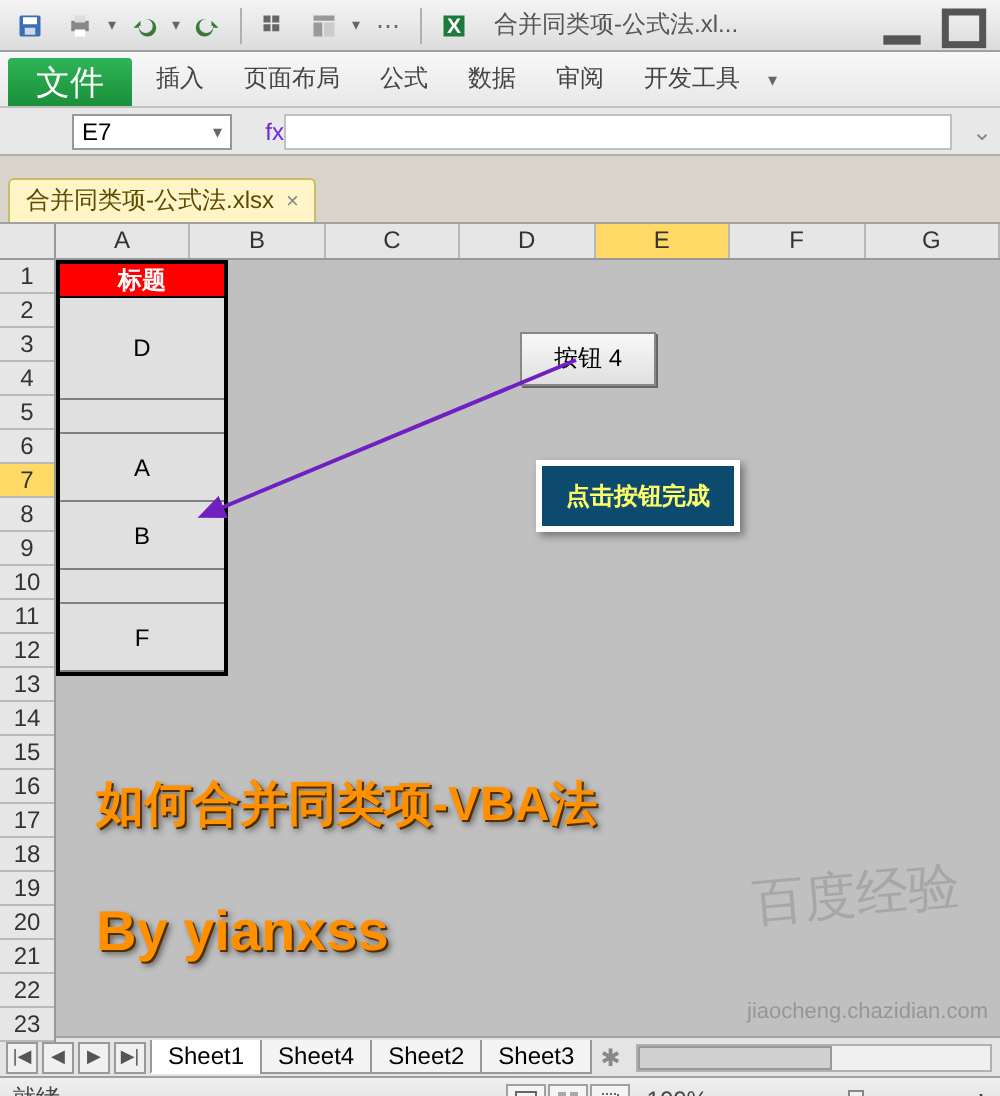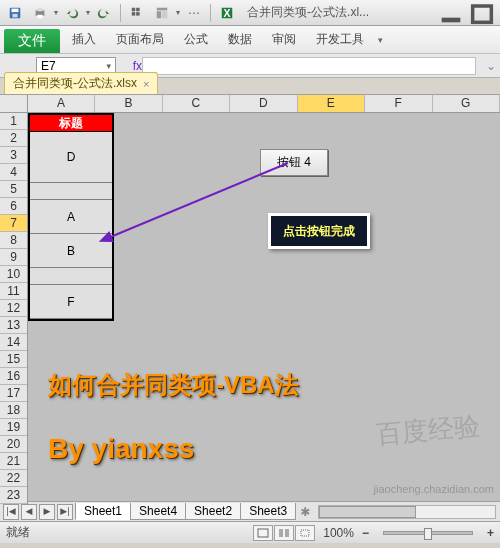--- a/index.html
+++ b/index.html
@@ -4,48 +4,48 @@
 <style>
 *{box-sizing:border-box;margin:0;padding:0;font-family:"Microsoft YaHei",SimSun,Arial,sans-serif;font-size:12px;}
 body{width:500px;height:548px;background:#d4d0c8;overflow:hidden;}
 .titlebar{height:26px;background:linear-gradient(#f4f4f4,#dcdcdc);border-bottom:1px solid #a0a0a0;display:flex;align-items:center;padding:0 4px;gap:3px;}
 .titlebar .icon-btn{width:22px;height:20px;display:flex;align-items:center;justify-content:center;border-radius:2px;}
 .titlebar .icon-btn svg{width:14px;height:14px;}
 .titlebar .sep{width:1px;height:18px;background:#b0b0b0;margin:0 2px;}
 .titlebar .title{margin-left:6px;color:#555;font-size:12px;white-space:nowrap;overflow:hidden;text-overflow:ellipsis;flex:1;}
 .titlebar .win-btn{width:28px;height:18px;display:flex;align-items:center;justify-content:center;}
 .ribbon-tabs{height:28px;background:linear-gradient(#f8f8f8,#e8e8e8);border-bottom:1px solid #c0c0c0;display:flex;align-items:stretch;padding-left:2px;}
-.file-tab{background:linear-gradient(#2fb457,#1a8f3a);color:#fff;padding:0 14px;display:flex;align-items:center;font-size:14px;border-radius:2px 2px 0 0;margin:3px 2px 0 2px;}
+.file-tab{background:linear-gradient(#2fb457,#1a8f3a);color:#fff;padding:0 14px;display:flex;align-items:center;font-size:17px;border-radius:2px 2px 0 0;margin:3px 2px 0 2px;}
 .tab{padding:0 10px;display:flex;align-items:center;color:#444;cursor:pointer;}
 .formula-bar{height:24px;background:#e8e8e8;border-bottom:1px solid #b0b0b0;display:flex;align-items:center;}
 .name-box{width:110px;margin:0 6px;padding-left:30px;}
 .name-box-inner{background:#fff;border:1px solid #999;height:18px;display:flex;align-items:center;padding:0 4px;}
 .name-box-inner .dd{margin-left:auto;font-size:9px;color:#666;}
 .fx{width:20px;text-align:right;color:#6d28d9;}
 .formula-input{flex:1;background:#fff;border:1px solid #c0c0c0;height:18px;margin-right:6px;}
 .expand{width:18px;display:flex;justify-content:center;color:#888;}
-.tabwell{height:17px;background:#d8d4cc;border-bottom:1px solid #a0a0a0;display:flex;align-items:flex-end;padding-left:4px;}
+.tabwell{height:34px;background:#d8d4cc;border-bottom:1px solid #a0a0a0;display:flex;align-items:flex-end;padding-left:4px;}
 .doc-tab{background:#fff5c6;border:1px solid #c9bc66;border-bottom:none;border-radius:3px 3px 0 0;padding:2px 8px;display:flex;align-items:center;gap:6px;color:#5a4c00;}
 .doc-tab .x{color:#888;font-size:11px;}
 .grid-area{position:relative;height:406px;background:#c0c0c0;}
 .col-headers{position:absolute;top:0;left:0;right:0;height:18px;display:flex;background:#e6e6e6;border-bottom:1px solid #999;}
 .rc-corner{width:28px;border-right:1px solid #999;background:#e6e6e6;}
 .ch{border-right:1px solid #b8b8b8;text-align:center;line-height:17px;color:#333;}
 .ch.sel{background:#ffd966;}
 .row-headers{position:absolute;top:18px;left:0;width:28px;background:#e6e6e6;border-right:1px solid #999;}
 .rh{height:17px;border-bottom:1px solid #b8b8b8;text-align:center;line-height:16px;color:#333;}
 .rh.sel{background:#ffd966;}
 .cells{position:absolute;top:18px;left:28px;right:0;bottom:0;overflow:hidden;}
 .colA-cells{position:absolute;top:0;left:0;width:86px;border:2px solid #000;}
 .hdr-cell{height:17px;background:#f00;color:#fff;font-weight:bold;text-align:center;line-height:16px;border-bottom:1px solid #000;}
 .data-cell{background:#e0e0e0;text-align:center;border-bottom:1px solid #808080;display:flex;align-items:center;justify-content:center;}
 .sel-cell{position:absolute;border:2px solid #000;background:#c0c0c0;pointer-events:none;}
 .sel-cell::after{content:"";position:absolute;right:-3px;bottom:-3px;width:5px;height:5px;background:#000;}
 .btn4{position:absolute;background:linear-gradient(#f8f8f8,#e0e0e0);border:1px solid #888;box-shadow:1px 1px 0 #666;padding:4px 16px;text-align:center;}
-.redbox{position:absolute;background:#0f172a;border:3px solid #fff;box-shadow:2px 2px 4px rgba(0,0,0,.4);color:#ffff6a;font-weight:bold;padding:6px 12px;font-size:14px;}
+.redbox{position:absolute;background:#0c4a6e;border:3px solid #fff;box-shadow:2px 2px 4px rgba(0,0,0,.4);color:#ffff6a;font-weight:bold;padding:6px 12px;font-size:14px;}
 .arrow-svg{position:absolute;pointer-events:none;}
 .big-text{position:absolute;color:#ff9000;font-weight:bold;text-shadow:1px 1px 0 #503000,2px 2px 3px rgba(0,0,0,.5);}
 .bt1{font-size:24px;}
 .bt2{font-size:28px;}
 .wm1{position:absolute;color:rgba(120,120,120,.35);font-size:26px;transform:rotate(-5deg);}
 .wm2{position:absolute;color:rgba(100,100,100,.45);font-size:11px;}
 .sheet-bar{height:20px;background:#e4e4e4;border-top:1px solid #a0a0a0;display:flex;align-items:center;}
 .nav-btn{width:16px;height:16px;border:1px solid #999;background:#f0f0f0;text-align:center;line-height:13px;font-size:9px;margin:0 1px;color:#555;}
 .sh-tab{border:1px solid #999;border-top:none;padding:1px 8px;background:#f4f4f4;margin-left:-1px;}
 .sh-tab.active{background:#fff;border-bottom:1px solid #fff;}

